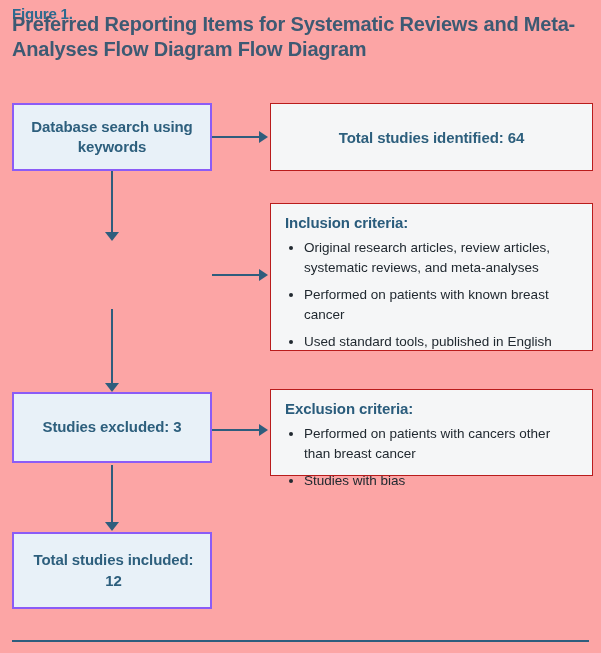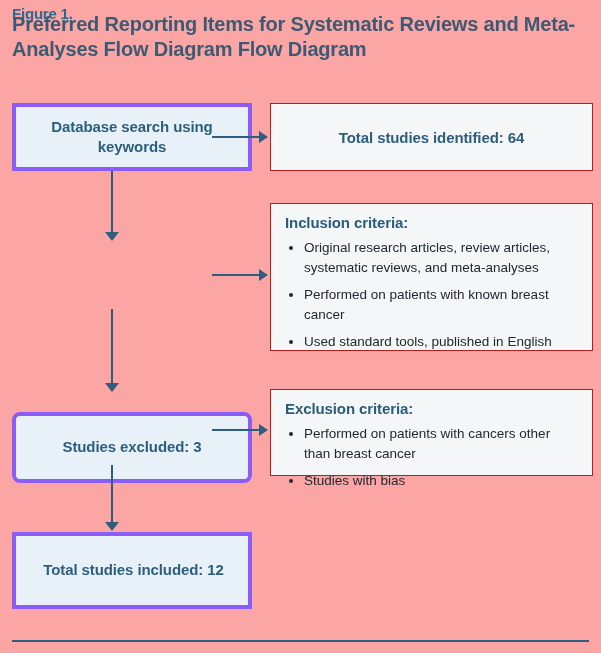--- a/index.html
+++ b/index.html
@@ -10,21 +10,21 @@
   .fig-label{
     position:absolute;left:12px;top:5px;
     font-size:15px;font-weight:700;color:#2d6a8f;letter-spacing:-0.2px;
   }
   .title{
     position:absolute;left:12px;top:12px;width:585px;margin:0;
     font-size:20px;font-weight:700;line-height:25px;color:#3d5a73;letter-spacing:-0.2px;
   }
   .box{position:absolute;box-sizing:border-box;display:flex;align-items:center;justify-content:center;}
   .box-left{
-    left:12px;width:240px;background:#e8f1f8;border:4px solid #8b5cf6;
+    left:12px;width:200px;background:#e8f1f8;border:2px solid #8b5cf6;
     color:#2d5f7d;font-size:15px;font-weight:700;text-align:center;
     line-height:1.35;padding:0 14px;letter-spacing:-0.1px;
   }
   .box-right{
     left:270px;width:323px;background:#f5f6f7;border:1px solid #b91c1c;
   }
   .box-right.centered{
     color:#2d5f7d;font-size:15px;font-weight:700;text-align:center;letter-spacing:-0.1px;
   }
   .criteria{
@@ -64,21 +64,21 @@
 <div class="page">
 
   <div class="fig-label">Figure 1.</div>
   <h1 class="title">Preferred Reporting Items for Systematic Reviews and Meta-Analyses Flow Diagram Flow Diagram</h1>
 
   <div class="box box-left" style="top:103px;height:68px;">
     <span>Database search using keywords</span>
   </div>
 
 
-  <div class="box box-left" style="top:412px;height:71px;border-radius:8px;">
+  <div class="box box-left" style="top:392px;height:71px;">
     <span>Studies excluded: 3</span>
   </div>
 
   <div class="box box-left" style="top:532px;height:77px;padding-left:17px;">
     <span>Total studies included: 12</span>
   </div>
 
   <div class="box box-right centered" style="top:103px;height:68px;">
     <span>Total studies identified: 64</span>
   </div>

